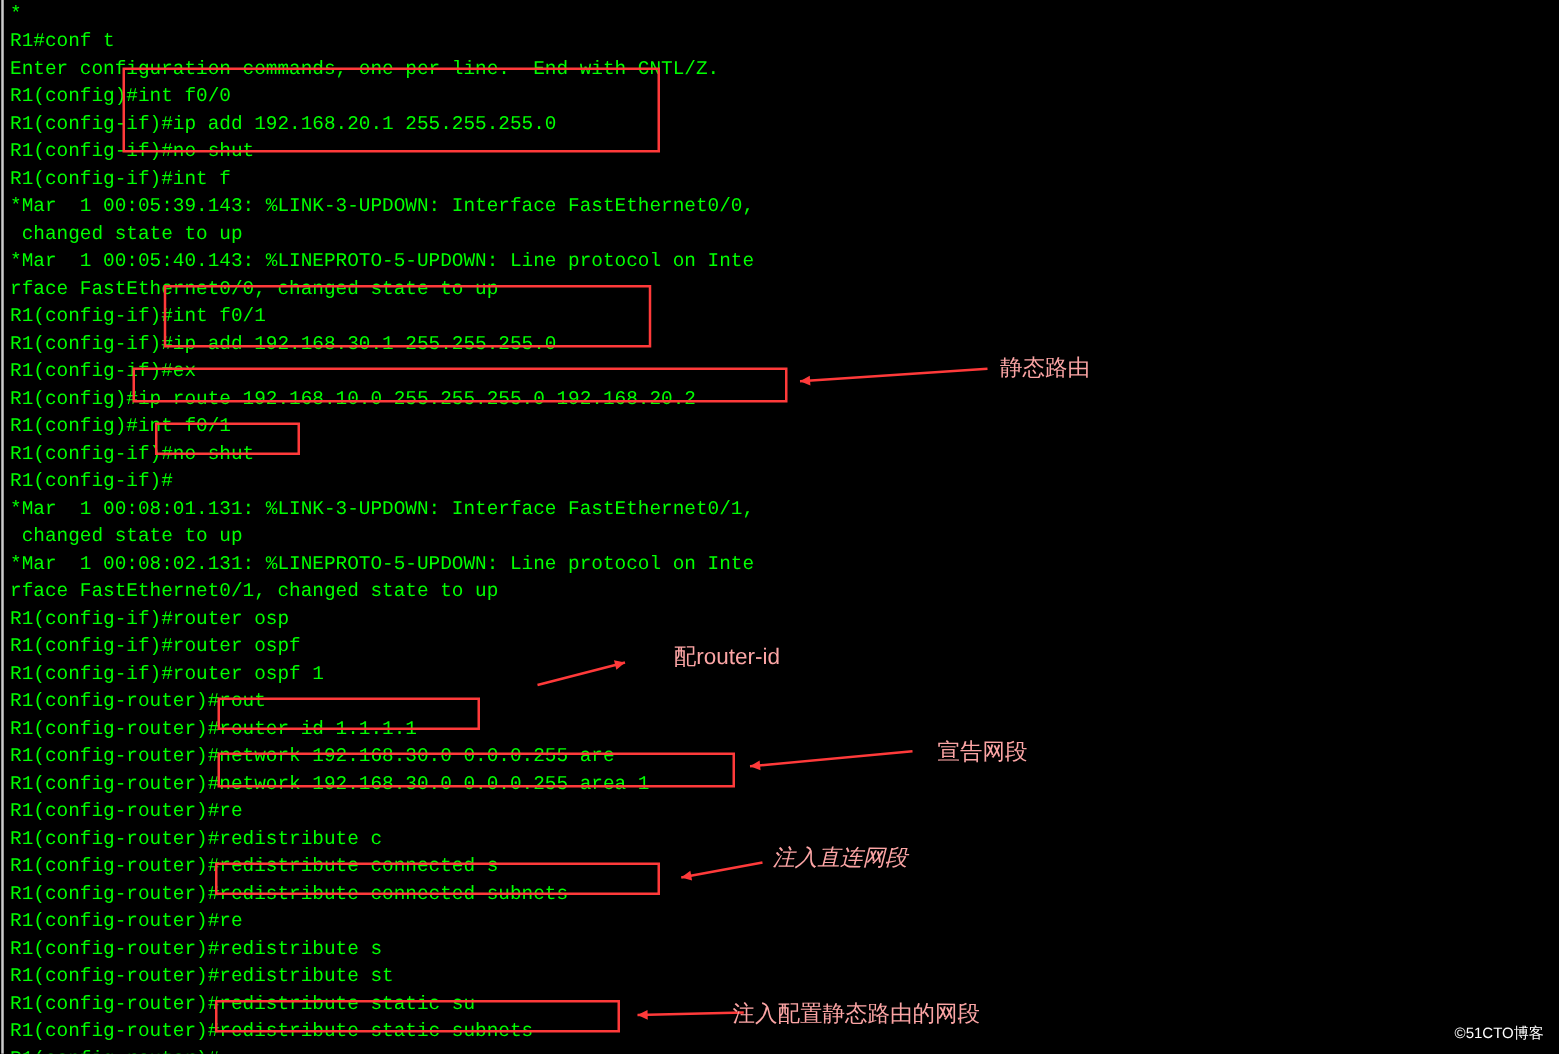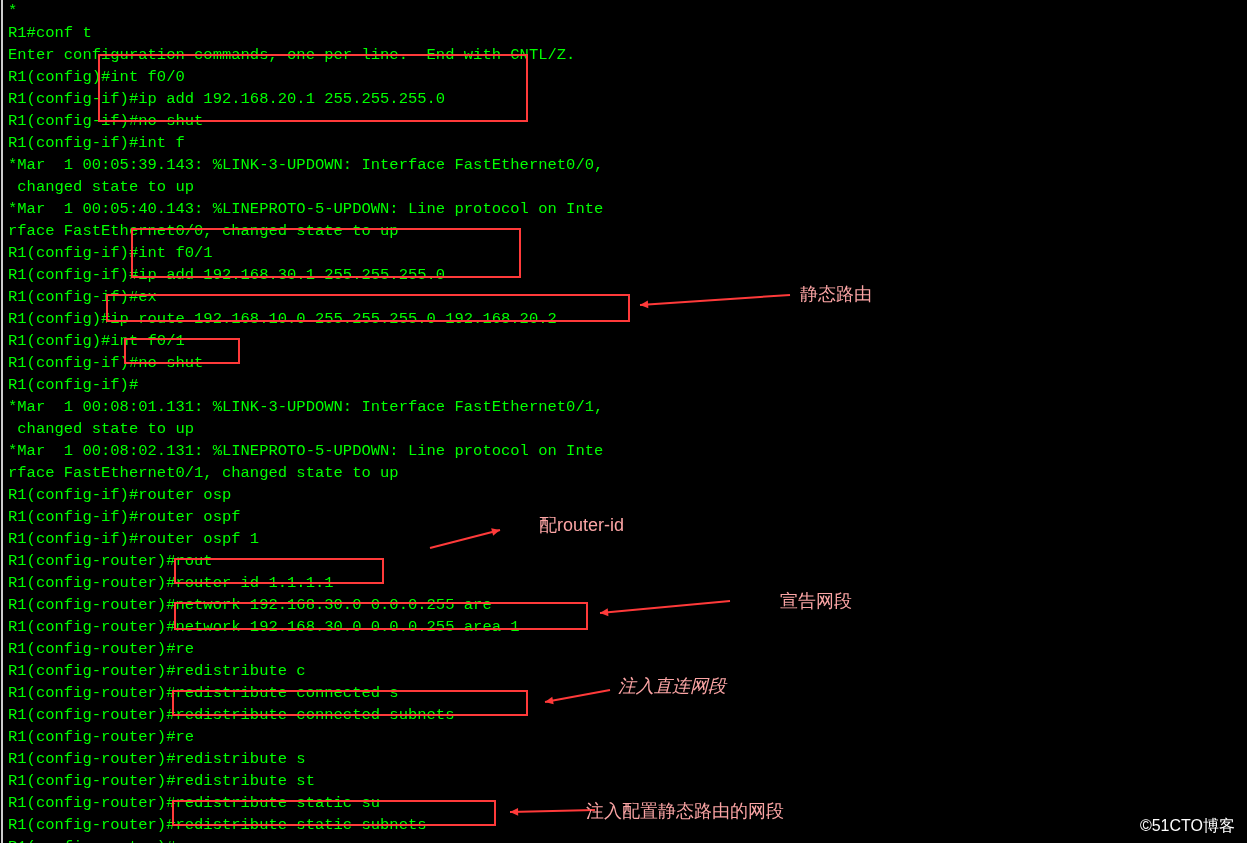--- a/index.html
+++ b/index.html
@@ -4,21 +4,21 @@
 <style>
   html,body{margin:0;padding:0;background:#000;color:#00ff00;font-family:Consolas,Menlo,"Courier New",monospace;font-size:15.5px;line-height:22px;width:1247px;height:843px;overflow:hidden}
   .term{position:relative;padding:0 8px 0 8px;white-space:pre}
   .row{position:relative;height:22px}
   .txt{position:absolute;left:0;top:0;white-space:pre}
   .box{position:absolute;border:2px solid #ff3a3a;pointer-events:none}
   .annot{position:absolute;color:#fca5a5;font-family:"Microsoft YaHei","PingFang SC",sans-serif;font-size:18px;white-space:nowrap}
   .arrow{position:absolute;pointer-events:none}
   .arrow line{stroke:#ff3a3a;stroke-width:2}
   .arrow polygon{fill:#ff3a3a}
-  .watermark{position:absolute;right:12px;bottom:6px;color:#fff;font-family:"Microsoft YaHei",sans-serif;font-size:16px}
+  .watermark{position:absolute;right:12px;bottom:6px;color:#fff;font-family:"Microsoft YaHei",sans-serif;font-size:12px}
   .border-left{position:absolute;left:1px;top:0;bottom:0;width:2px;background:#ccc}
 </style>
 </head>
 <body>
 
 <div class="border-left"></div>
 
 <div class="term" id="term"><div class="row"><span class="txt">*</span></div><div class="row"><span class="txt">R1#conf t</span></div><div class="row"><span class="txt">Enter configuration commands, one per line.  End with CNTL/Z.</span></div><div class="row"><span class="txt">R1(config)#int f0/0</span></div><div class="row"><span class="txt">R1(config-if)#ip add 192.168.20.1 255.255.255.0</span></div><div class="row"><span class="txt">R1(config-if)#no shut</span></div><div class="row"><span class="txt">R1(config-if)#int f</span></div><div class="row"><span class="txt">*Mar  1 00:05:39.143: %LINK-3-UPDOWN: Interface FastEthernet0/0,</span></div><div class="row"><span class="txt"> changed state to up</span></div><div class="row"><span class="txt">*Mar  1 00:05:40.143: %LINEPROTO-5-UPDOWN: Line protocol on Inte</span></div><div class="row"><span class="txt">rface FastEthernet0/0, changed state to up</span></div><div class="row"><span class="txt">R1(config-if)#int f0/1</span></div><div class="row"><span class="txt">R1(config-if)#ip add 192.168.30.1 255.255.255.0</span></div><div class="row"><span class="txt">R1(config-if)#ex</span></div><div class="row"><span class="txt">R1(config)#ip route 192.168.10.0 255.255.255.0 192.168.20.2</span></div><div class="row"><span class="txt">R1(config)#int f0/1</span></div><div class="row"><span class="txt">R1(config-if)#no shut</span></div><div class="row"><span class="txt">R1(config-if)#</span></div><div class="row"><span class="txt">*Mar  1 00:08:01.131: %LINK-3-UPDOWN: Interface FastEthernet0/1,</span></div><div class="row"><span class="txt"> changed state to up</span></div><div class="row"><span class="txt">*Mar  1 00:08:02.131: %LINEPROTO-5-UPDOWN: Line protocol on Inte</span></div><div class="row"><span class="txt">rface FastEthernet0/1, changed state to up</span></div><div class="row"><span class="txt">R1(config-if)#router osp</span></div><div class="row"><span class="txt">R1(config-if)#router ospf</span></div><div class="row"><span class="txt">R1(config-if)#router ospf 1</span></div><div class="row"><span class="txt">R1(config-router)#rout</span></div><div class="row"><span class="txt">R1(config-router)#router-id 1.1.1.1</span></div><div class="row"><span class="txt">R1(config-router)#network 192.168.30.0 0.0.0.255 are</span></div><div class="row"><span class="txt">R1(config-router)#network 192.168.30.0 0.0.0.255 area 1</span></div><div class="row"><span class="txt">R1(config-router)#re</span></div><div class="row"><span class="txt">R1(config-router)#redistribute c</span></div><div class="row"><span class="txt">R1(config-router)#redistribute connected s</span></div><div class="row"><span class="txt">R1(config-router)#redistribute connected subnets</span></div><div class="row"><span class="txt">R1(config-router)#re</span></div><div class="row"><span class="txt">R1(config-router)#redistribute s</span></div><div class="row"><span class="txt">R1(config-router)#redistribute st</span></div><div class="row"><span class="txt">R1(config-router)#redistribute static su</span></div><div class="row"><span class="txt">R1(config-router)#redistribute static subnets</span></div><div class="row"><span class="txt">R1(config-router)#</span></div></div>
 
 <div id="boxes">
@@ -50,17 +50,17 @@
       <polygon points="545,702 552.265036075086,696.6878205200032 553.6829050609341,704.367944193347"></polygon>
     </g>
     <g>
       <line x1="510" y1="812" x2="595" y2="810"></line>
       <polygon points="510,812 518.0146202756982,807.905386240881 518.1983319530941,815.7131325302063"></polygon>
     </g>
   </svg>
 
 <div class="annot" style="top: 283px; left: 800px;">静态路由</div>
 <div class="annot" style="top: 514px; left: 520px; margin-left: 19px;">配router-id</div>
-<div class="annot" style="top: 590px; left: 750px; margin-left: 30px;">宣告网段</div>
+<div class="annot" style="top: 590px; left: 750px;">宣告网段</div>
 <div class="annot" style="top: 675px; left: 618px; font-style: italic;">注入直连网段</div>
 <div class="annot" style="top: 800px; left: 586px;">注入配置静态路由的网段</div>
 
 <div class="watermark">©51CTO博客</div>
 
 </body></html>

